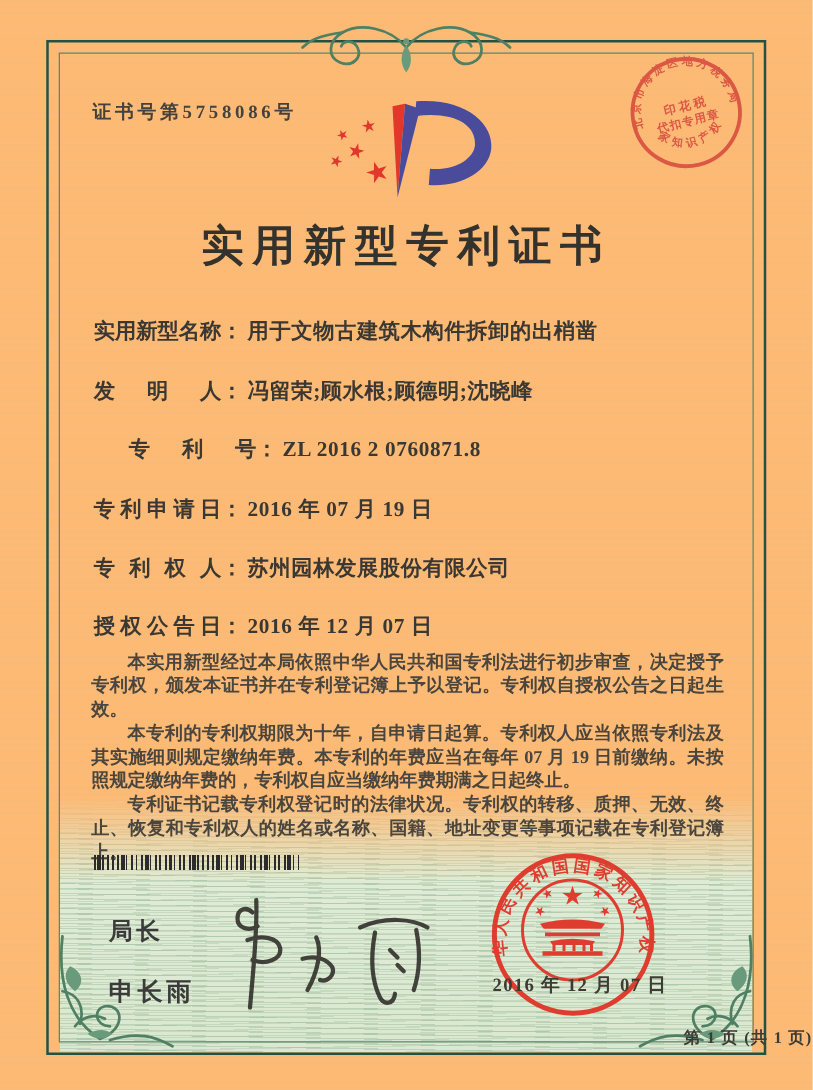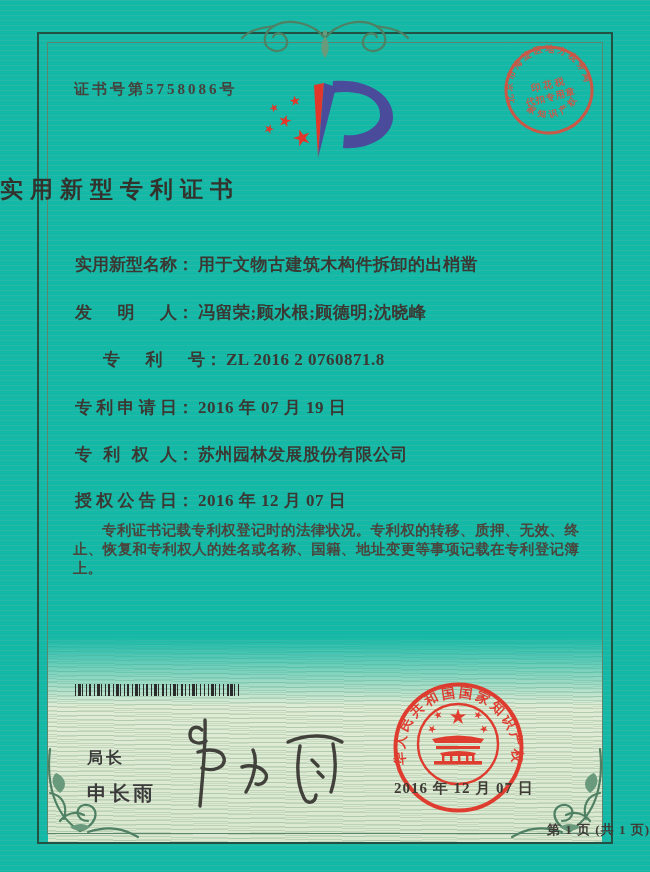--- a/index.html
+++ b/index.html
@@ -1,18 +1,18 @@
 <!DOCTYPE html>
 <html><head>
 <meta charset="utf-8">
 <style>
   html,body{margin:0;padding:0;}
   .page{
     position:relative; width:650px; height:872px; overflow:hidden;
-    background:#14b8a6;
+    background:#fdba74;
     font-family:"Liberation Serif", serif;
     color:#3c3935;
   }
   
   .page::before{
     content:""; position:absolute; inset:0;
     background:repeating-linear-gradient(180deg, rgba(205,185,160,.10) 0 1px, rgba(0,0,0,0) 1px 5px);
     pointer-events:none;
   }
   
@@ -38,21 +38,21 @@
     position:absolute; left:74px; top:80px;
     font-size:15px; letter-spacing:3px; color:#45423d; font-weight:600;
   }
   .stamp{
     position:absolute; left:503px; top:44px; width:92px; height:92px;
     transform:rotate(-14deg); opacity:.92;
   }
   .logo{ position:absolute; left:245px; top:72px; width:165px; height:95px; }
   .title{
     position:absolute; left:0; top:174px; width:100%;
-    text-align:left; font-size:23px; font-weight:700; letter-spacing:7px; color:#34322d;
+    text-align:center; font-size:34px; font-weight:700; letter-spacing:7px; color:#34322d;
   }
   .fields{ position:absolute; left:75px; top:0; width:480px; }
   .frow{ position:absolute; left:0; font-size:17px; font-weight:700; color:#3b3833; white-space:nowrap; }
   .frow .lbl{
     display:inline-block; width:102px; vertical-align:bottom;
     text-align:justify; text-align-last:justify; text-justify:inter-character;
   }
   .frow .sep{ display:inline-block; }
   .frow .val{ margin-left:4px; letter-spacing:.5px; }
   .r0{top:253px;} .r1{top:301px;} .r2{top:348px;margin-left:28px;} .r3{top:396px;} .r4{top:443px;} .r5{top:489px;}
@@ -64,21 +64,21 @@
   .body-text p{ margin:0; text-indent:2em; }
   .barcode{
     position:absolute; left:75px; top:684px; width:166px; height:12px;
     background:repeating-linear-gradient(90deg,
       #2b2b2b 0 1.5px, transparent 1.5px 3px,
       #2b2b2b 3px 6px, transparent 6px 7px,
       #2b2b2b 7px 8px, transparent 8px 11px,
       #2b2b2b 11px 12.5px, transparent 12.5px 14.5px,
       #2b2b2b 14.5px 16px, transparent 16px 19px);
   }
-  .sig-title{ position:absolute; left:87px; top:748px; font-size:16px; letter-spacing:3px; color:#3b3b3b; font-weight:600;}
+  .sig-title{ position:absolute; left:87px; top:732px; font-size:19px; letter-spacing:3px; color:#3b3b3b; font-weight:600;}
   .sig-name { position:absolute; left:87px; top:780px; font-size:20px; letter-spacing:3px; color:#3b3b3b; font-weight:600;}
   .sig-script{ position:absolute; left:150px; top:712px; width:210px; height:105px; opacity:.88; }
   .seal{ position:absolute; left:388px; top:677px; width:141px; height:141px; opacity:.95; }
   .seal-date{
     position:absolute; left:394px; top:779px; font-size:15px; color:#3e3a34;
     letter-spacing:1px; font-weight:600; z-index:5;
   }
   .footer{
     position:absolute; left:0; top:821px; width:100%;
     text-align:right; font-size:13px; letter-spacing:1px; color:#3e3b36; font-weight:600;
@@ -182,20 +182,22 @@
     </div>
     <div class="frow r4">
       <span class="lbl">专利权人</span><span class="sep">：</span><span class="val">苏州园林发展股份有限公司</span>
     </div>
     <div class="frow r5">
       <span class="lbl">授权公告日</span><span class="sep">：</span><span class="val">2016 年 12 月 07 日</span>
     </div>
   </div>
 
   <div class="body-text">
+    <p>本实用新型经过本局依照中华人民共和国专利法进行初步审查，决定授予专利权，颁发本证书并在专利登记簿上予以登记。专利权自授权公告之日起生效。</p>
+    <p>本专利的专利权期限为十年，自申请日起算。专利权人应当依照专利法及其实施细则规定缴纳年费。本专利的年费应当在每年 07 月 19 日前缴纳。未按照规定缴纳年费的，专利权自应当缴纳年费期满之日起终止。</p>
     <p>专利证书记载专利权登记时的法律状况。专利权的转移、质押、无效、终止、恢复和专利权人的姓名或名称、国籍、地址变更等事项记载在专利登记簿上。</p>
   </div>
 
   <div class="barcode"></div>
 
   <div class="sig-title">局长</div>
   <div class="sig-name">申长雨</div>
 
   <svg class="sig-script" viewBox="0 0 210 105">
     <g fill="none" stroke="#2e2b28" stroke-width="3.4" stroke-linecap="round">

